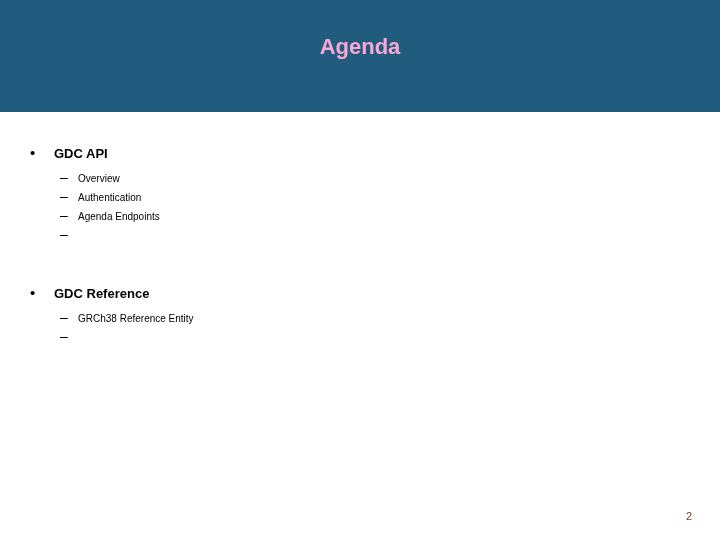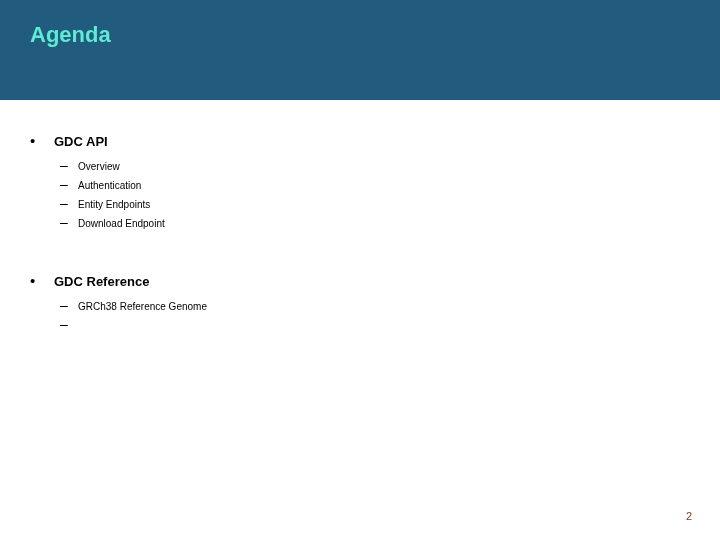--- a/index.html
+++ b/index.html
@@ -6,22 +6,23 @@
     body {
       width: 720px;
       height: 540px;
       font-family: Arial, Helvetica, sans-serif;
       background: #ffffff;
       position: relative;
       overflow: hidden;
     }
     .header {
       background: #215b7e;
-      color: #5eead4;
-      padding: 22px 30px 52px 30px;
+      color: #f9a8d4;
+      padding: 34px 30px 52px 30px;
+      text-align: center;
     }
     .header h1 {
       font-size: 22px;
       font-weight: bold;
     }
     .content {
       padding: 30px 30px 0 30px;
       color: #000000;
     }
     .section {
@@ -82,36 +83,35 @@
     <div class="sub-item-row">
       <span class="dash">–</span>
       <span class="sub-item">Overview</span>
     </div>
     <div class="sub-item-row">
       <span class="dash">–</span>
       <span class="sub-item">Authentication</span>
     </div>
     <div class="sub-item-row">
       <span class="dash">–</span>
-      <span class="sub-item">Entity Endpoints</span>
+      <span class="sub-item">Agenda Endpoints</span>
     </div>
     <div class="sub-item-row">
       <span class="dash">–</span>
-      <span class="sub-item">Download Endpoint</span>
     </div>
   </div>
 
   <div class="section">
     <div class="section-title-row">
       <span class="bullet-dot">•</span>
       <span class="section-title">GDC Reference</span>
     </div>
     <div class="sub-item-row">
       <span class="dash">–</span>
-      <span class="sub-item">GRCh38 Reference Genome</span>
+      <span class="sub-item">GRCh38 Reference Entity</span>
     </div>
     <div class="sub-item-row">
       <span class="dash">–</span>
     </div>
   </div>
 
 </div>
 
 <div class="page-number">2</div>
 

